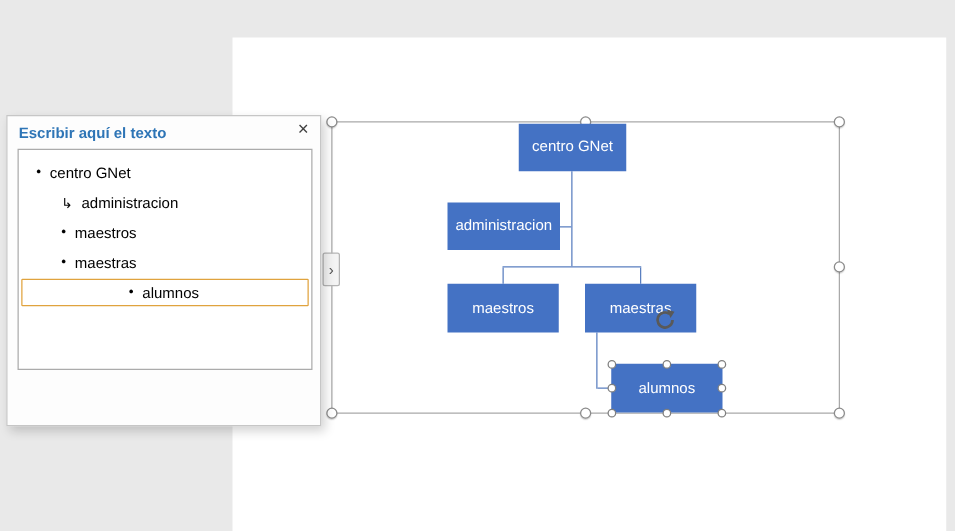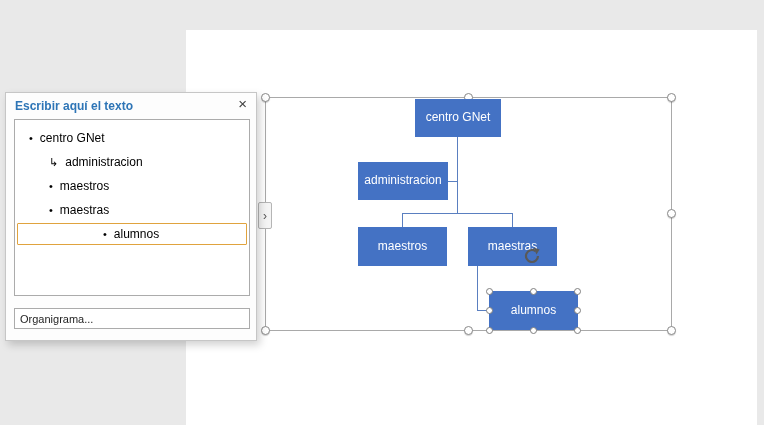--- a/index.html
+++ b/index.html
@@ -163,16 +163,15 @@
       <div class="tp-row lvl1">
         <span class="bullet">•</span>
         <span>maestras</span>
       </div>
       <div class="tp-row lvl2 selected">
         <span class="bullet">•</span>
         <span>alumnos</span>
       </div>
     </div>
 
-    <div class="tp-footer">Organigrama...</div>
   </div>
 
 </div>
 
 </body></html>

